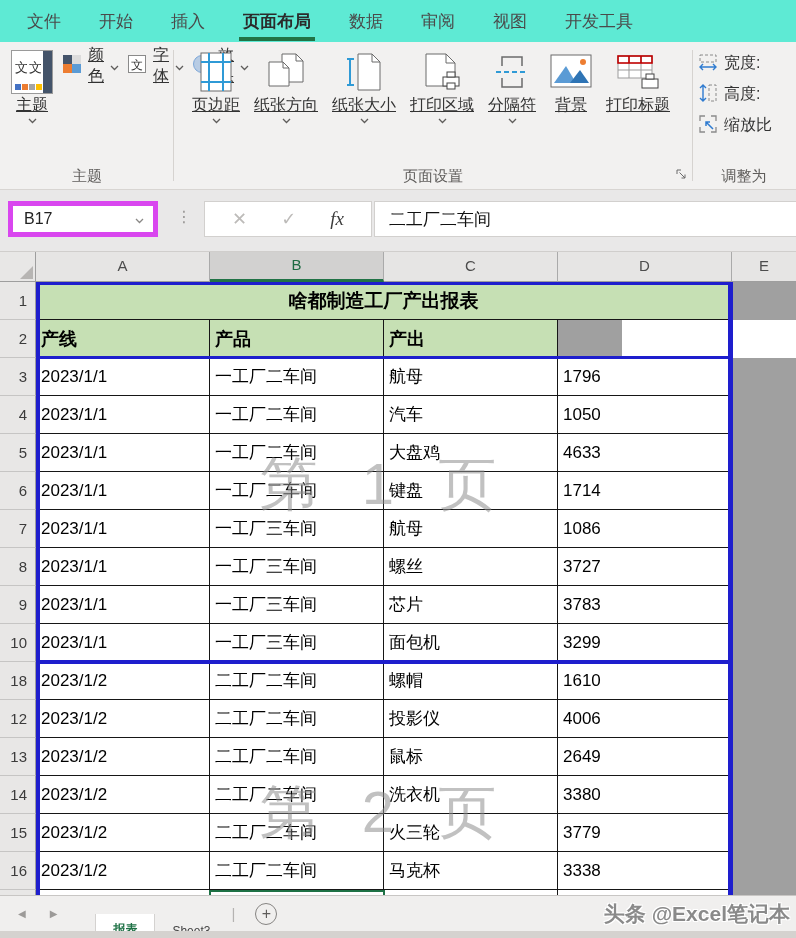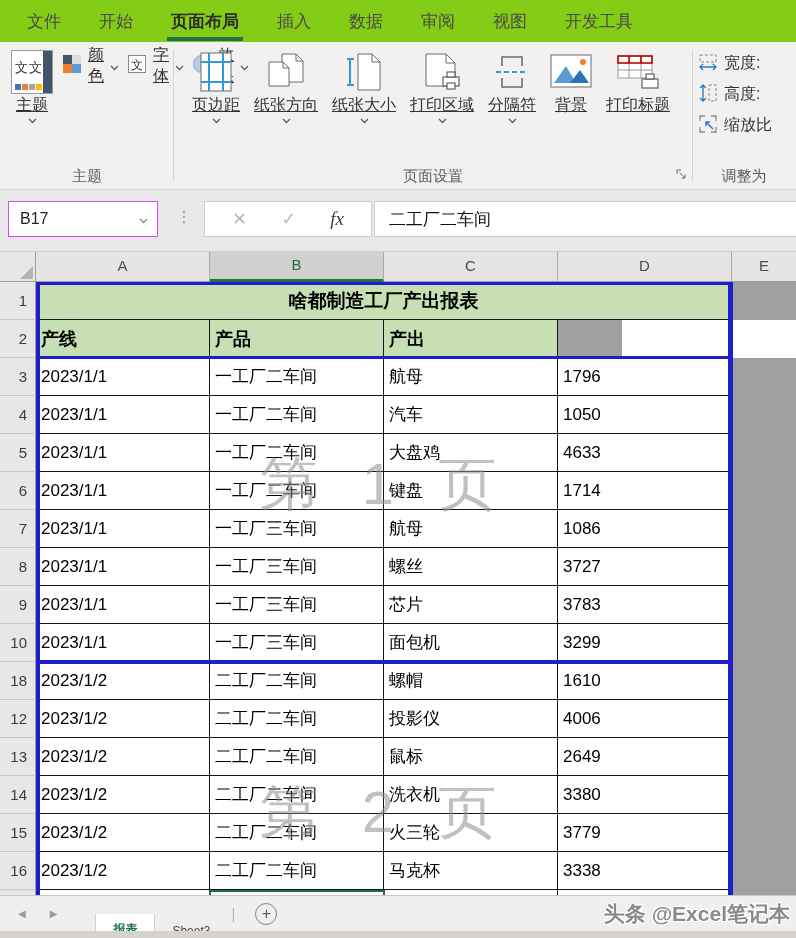--- a/index.html
+++ b/index.html
@@ -4,21 +4,21 @@
 <style>
   * { margin:0; padding:0; box-sizing:border-box; }
   html,body { width:796px; height:938px; }
   body {
     position:relative; overflow:hidden; background:#fff;
     font-family:"Liberation Sans","DejaVu Sans",sans-serif; color:#333;
   }
   
   .tabs-row {
     position:absolute; left:0; top:0; width:796px; height:42px;
-    background:#84cc16; display:flex; align-items:center; padding-left:8px;
+    background:#5eead4; display:flex; align-items:center; padding-left:8px;
   }
   .rtab {
     position:relative; height:100%; display:flex; align-items:center;
     padding:0 19px; font-size:17px; color:#4a4a4a; cursor:default; white-space:nowrap;
   }
   .rtab.active { font-weight:700; color:#2b2b2b; }
   .rtab.active::after {
     content:""; position:absolute; left:15px; right:15px; bottom:1px;
     height:4px; background:#217346;
   }
@@ -54,21 +54,21 @@
   .launcher { position:absolute; right:3px; bottom:4px; }
   .scale-rows { display:flex; flex-direction:column; padding-top:4px; }
   .scale-row { display:flex; align-items:center; gap:6px; height:31px; font-size:16px; color:#333; white-space:nowrap; }
   
   .fbar {
     position:absolute; left:0; top:190px; width:796px; height:62px;
     background:#e9e8e8; border-bottom:1px solid #d0cecc;
   }
   .namebox {
     position:absolute; left:8px; top:11px; width:150px; height:36px;
-    background:#fff; border:1px solid #d946ef; display:flex; align-items:center;
+    background:#fff; border:5px solid #d946ef; display:flex; align-items:center;
     padding:0 9px 0 11px; font-size:16px; color:#222;
   }
   .namebox .nbchev { margin-left:auto; }
   .fdots { position:absolute; left:176px; top:17px; font-size:16px; color:#9a9896; }
   .fxbox {
     position:absolute; left:204px; top:11px; width:168px; height:36px;
     background:#fff; border:1px solid #d2d0ce; display:flex; align-items:center;
     justify-content:space-around; padding:0 10px;
   }
   .fx-cancel,.fx-enter { font-size:18px; color:#bdbbb9; }
@@ -145,22 +145,22 @@
     text-shadow:-1px -1px 0 #fff, 1px -1px 0 #fff, -1px 1px 0 #fff, 1px 1px 0 #fff;
   }
   .statusstrip { position:absolute; left:0; top:931px; width:796px; height:7px; background:#d5d2cf; }
 </style>
 </head>
 <body>
 
 <div class="tabs-row">
   <div class="rtab">文件</div>
   <div class="rtab">开始</div>
+  <div class="rtab">插入</div>
   <div class="rtab active">页面布局</div>
-  <div class="rtab">插入</div>
   <div class="rtab">数据</div>
   <div class="rtab">审阅</div>
   <div class="rtab">视图</div>
   <div class="rtab">开发工具</div>
 </div>
 
 <div class="ribbon">
 
   <div class="rgroup" style="width:170px;">
     <div class="grow">

